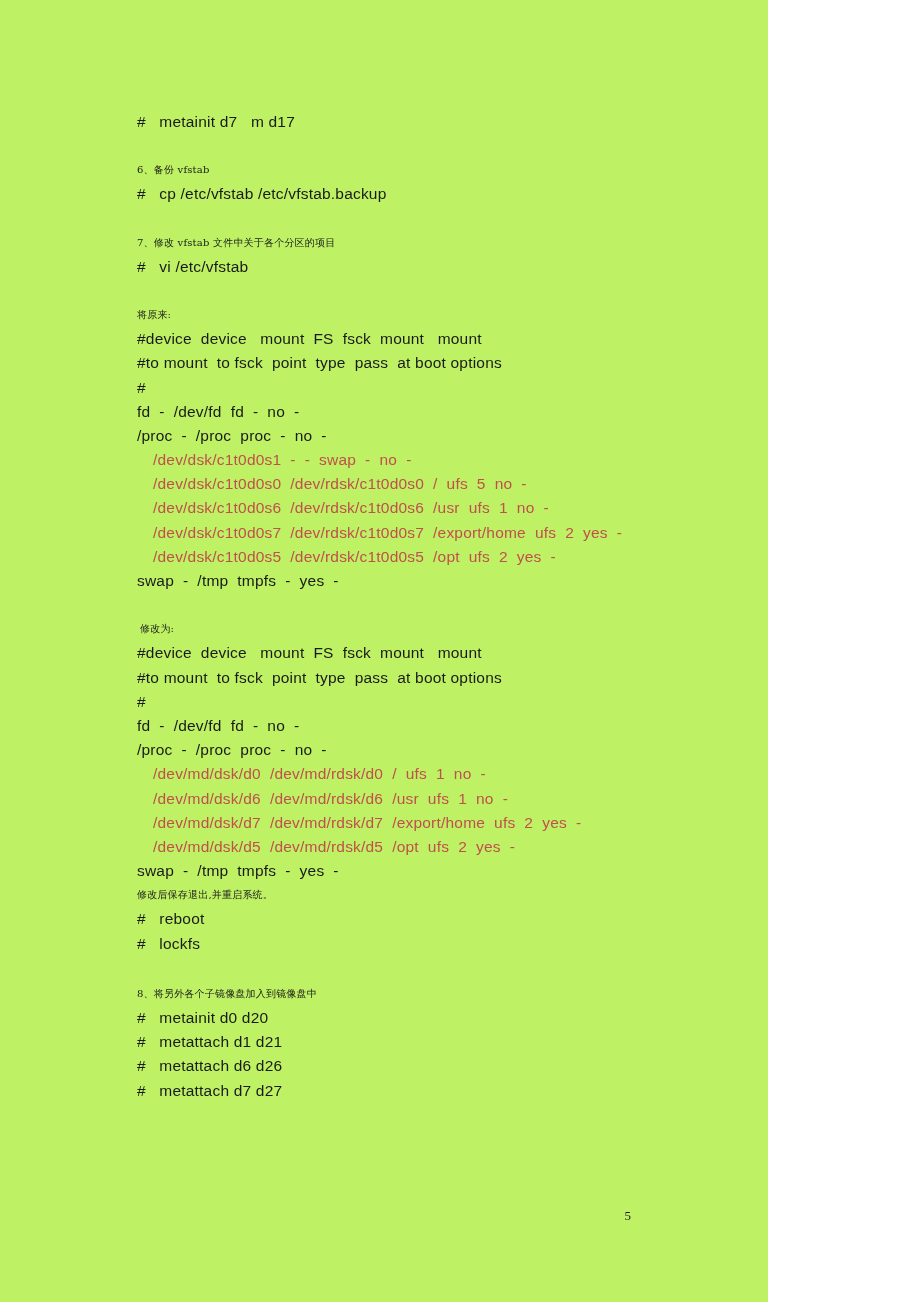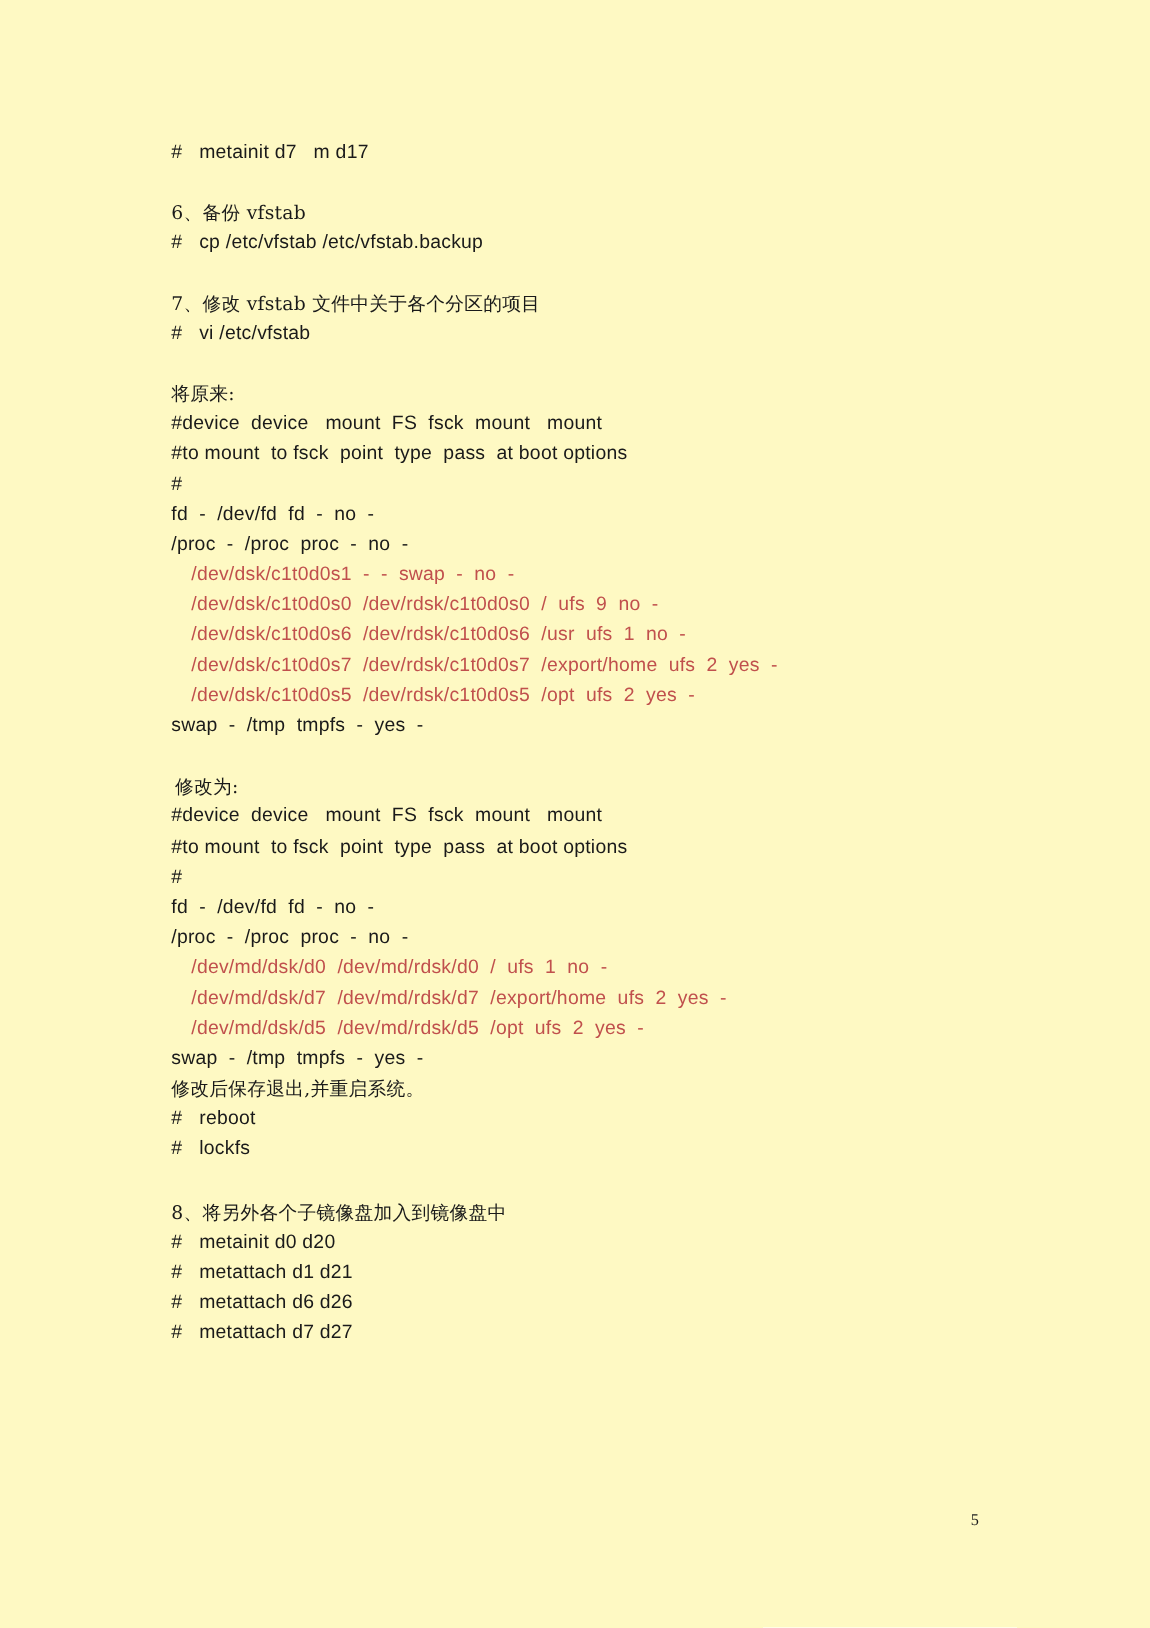--- a/index.html
+++ b/index.html
@@ -2,23 +2,23 @@
 <html><head>
 <meta charset="utf-8">
 <style>
   html, body {
     margin: 0;
     padding: 0;
     background: #ffffff;
   }
   .page {
     position: relative;
-    width: 920px;
+    width: 768px;
     height: 1302px;
-    background: #fef9c3;
+    background: #bef264;
     overflow: hidden;
     font-family: "Liberation Sans", "DejaVu Sans", sans-serif;
   }
   .body-area {
     position: absolute;
     left: 137px;
     top: 110px;
     width: 660px;
   }
   .line {
@@ -28,21 +28,21 @@
     white-space: pre;
     letter-spacing: 0.2px;
     height: 24.2px;
   }
   .line.red {
     color: #c0504d;
     margin-left: 16px;
   }
   .line.cjk {
     font-family: "DejaVu Serif", "Liberation Serif", serif;
-    font-size: 15px;
+    font-size: 10px;
   }
   .line.mixed {
     font-family: "Liberation Sans", "DejaVu Sans", sans-serif;
   }
   .line.indent {
     padding-left: 3px;
   }
   .gap-md { height: 24px; }
   .gap-lg { height: 26px; }
   .page-number {
@@ -76,37 +76,38 @@
     <div class="gap-md"></div>
 
     <div class="line cjk">将原来:</div>
     <div>
         <div class="line mixed">#device  device   mount  FS  fsck  mount   mount</div>
         <div class="line mixed">#to mount  to fsck  point  type  pass  at boot options</div>
         <div class="line mixed">#</div>
         <div class="line mixed">fd  -  /dev/fd  fd  -  no  -</div>
         <div class="line mixed">/proc  -  /proc  proc  -  no  -</div>
         <div class="line mixed red">/dev/dsk/c1t0d0s1  -  -  swap  -  no  -</div>
-        <div class="line mixed red">/dev/dsk/c1t0d0s0  /dev/rdsk/c1t0d0s0  /  ufs  9  no  -</div>
+        <div class="line mixed red">/dev/dsk/c1t0d0s0  /dev/rdsk/c1t0d0s0  /  ufs  5  no  -</div>
         <div class="line mixed red">/dev/dsk/c1t0d0s6  /dev/rdsk/c1t0d0s6  /usr  ufs  1  no  -</div>
         <div class="line mixed red">/dev/dsk/c1t0d0s7  /dev/rdsk/c1t0d0s7  /export/home  ufs  2  yes  -</div>
         <div class="line mixed red">/dev/dsk/c1t0d0s5  /dev/rdsk/c1t0d0s5  /opt  ufs  2  yes  -</div>
         <div class="line mixed">swap  -  /tmp  tmpfs  -  yes  -</div>
       </div>
 
     <div class="gap-md"></div>
 
     <div class="line cjk indent">修改为:</div>
     <div>
         <div class="line mixed">#device  device   mount  FS  fsck  mount   mount</div>
         <div class="line mixed">#to mount  to fsck  point  type  pass  at boot options</div>
         <div class="line mixed">#</div>
         <div class="line mixed">fd  -  /dev/fd  fd  -  no  -</div>
         <div class="line mixed">/proc  -  /proc  proc  -  no  -</div>
         <div class="line mixed red">/dev/md/dsk/d0  /dev/md/rdsk/d0  /  ufs  1  no  -</div>
+        <div class="line mixed red">/dev/md/dsk/d6  /dev/md/rdsk/d6  /usr  ufs  1  no  -</div>
         <div class="line mixed red">/dev/md/dsk/d7  /dev/md/rdsk/d7  /export/home  ufs  2  yes  -</div>
         <div class="line mixed red">/dev/md/dsk/d5  /dev/md/rdsk/d5  /opt  ufs  2  yes  -</div>
         <div class="line mixed">swap  -  /tmp  tmpfs  -  yes  -</div>
       </div>
 
     <div class="line cjk">修改后保存退出,并重启系统。</div>
     <div class="line mixed">#   reboot</div>
     <div class="line mixed">#   lockfs</div>
 
     <div class="gap-lg"></div>

